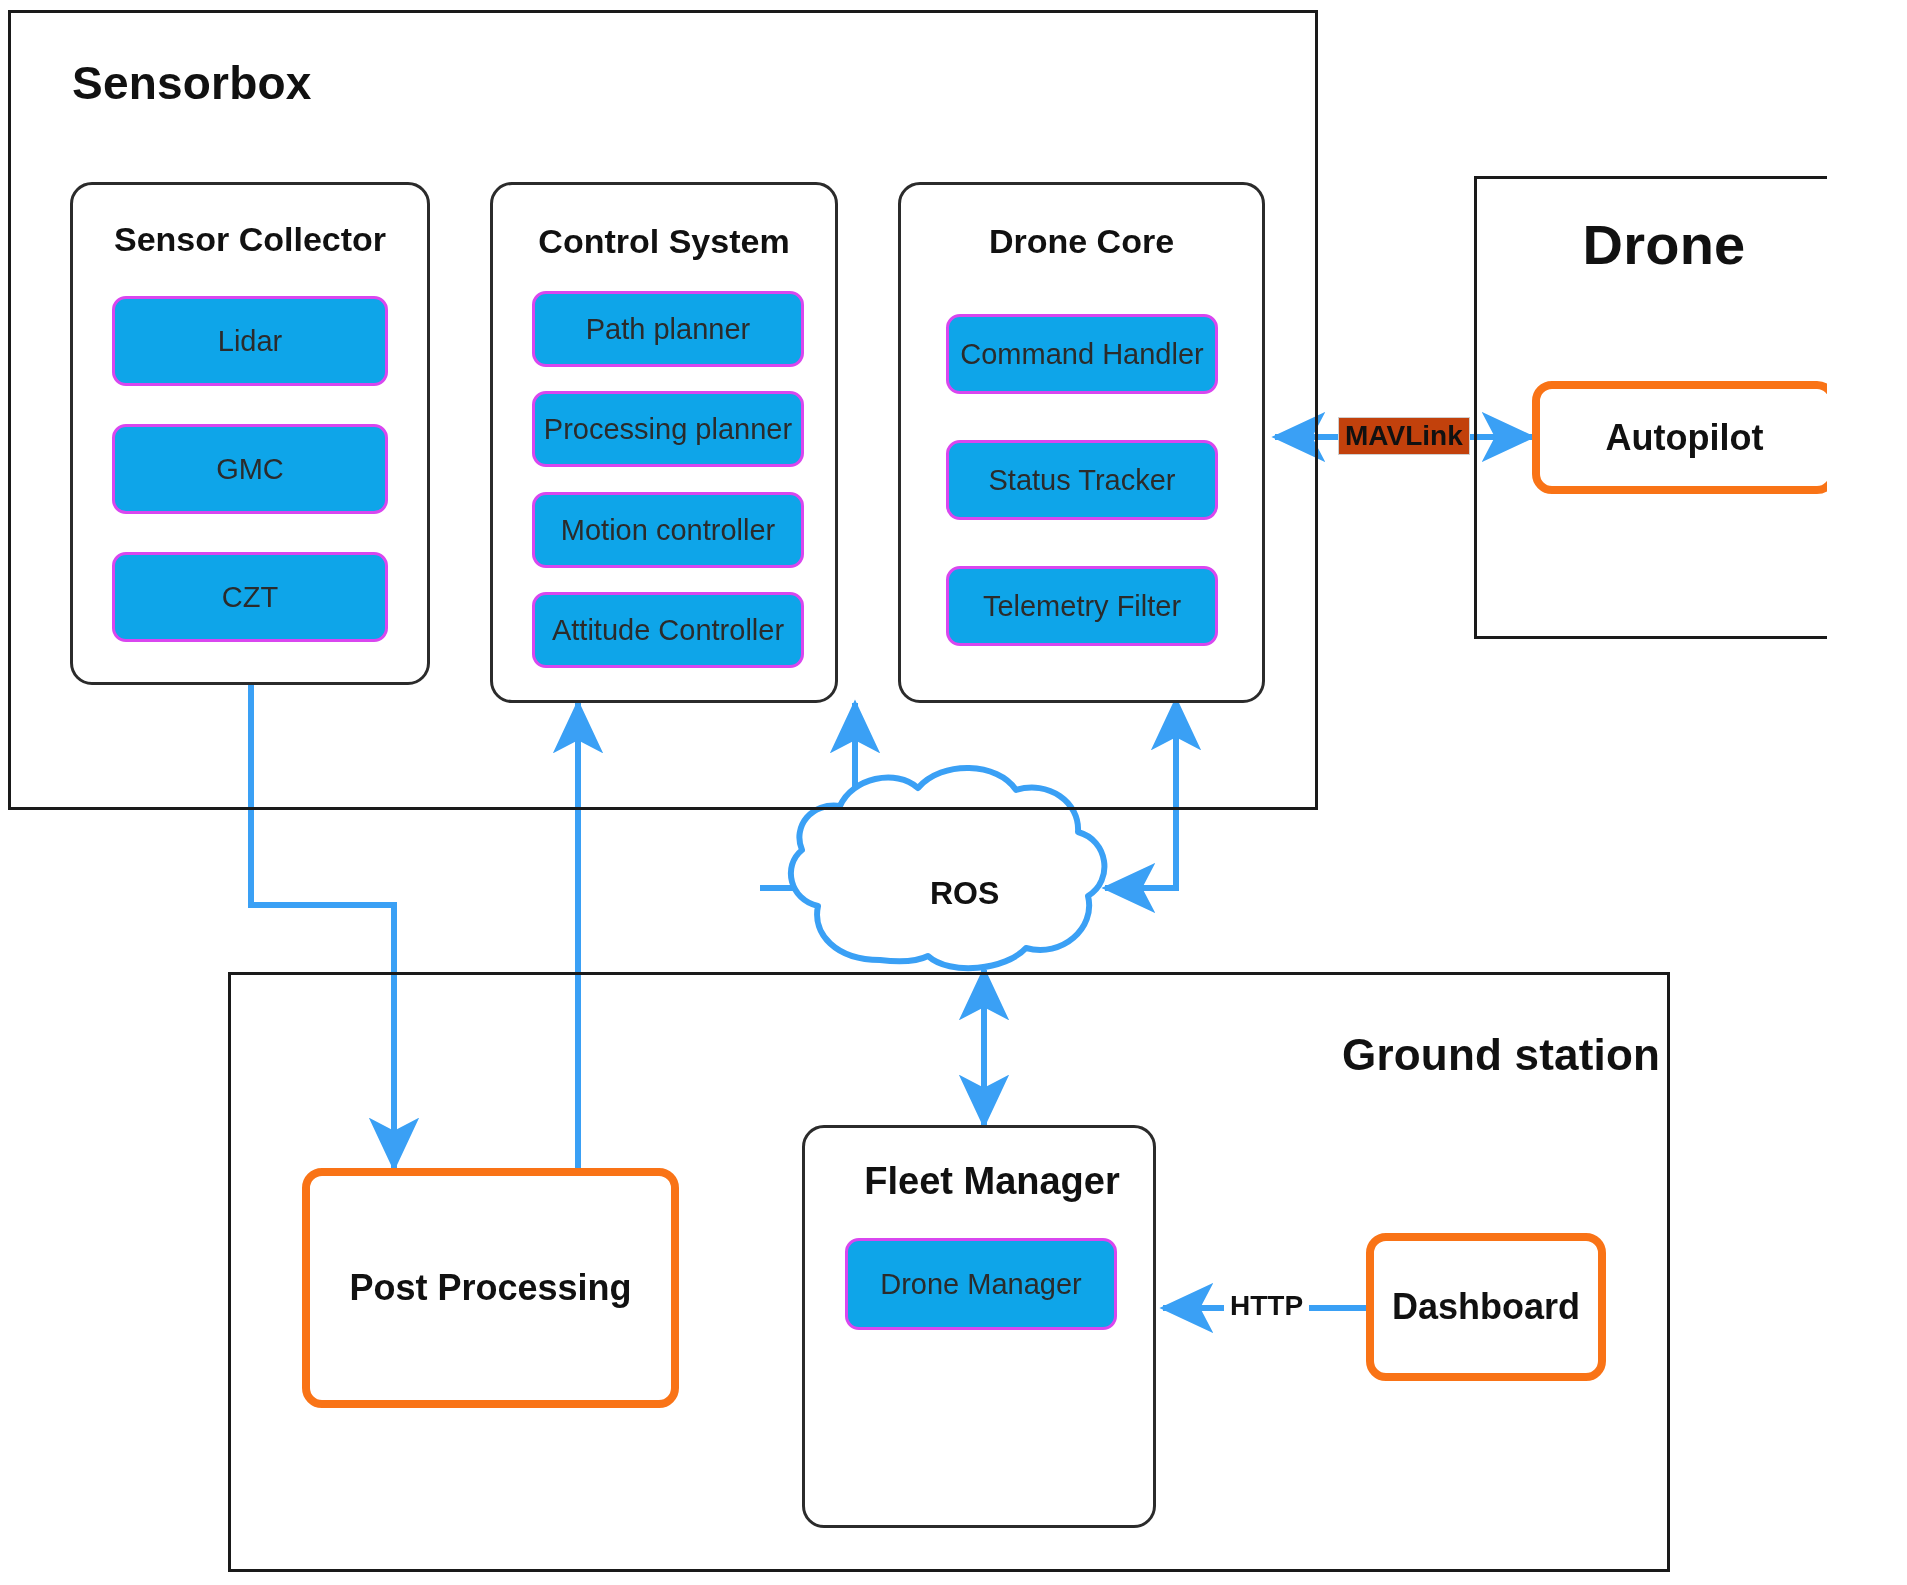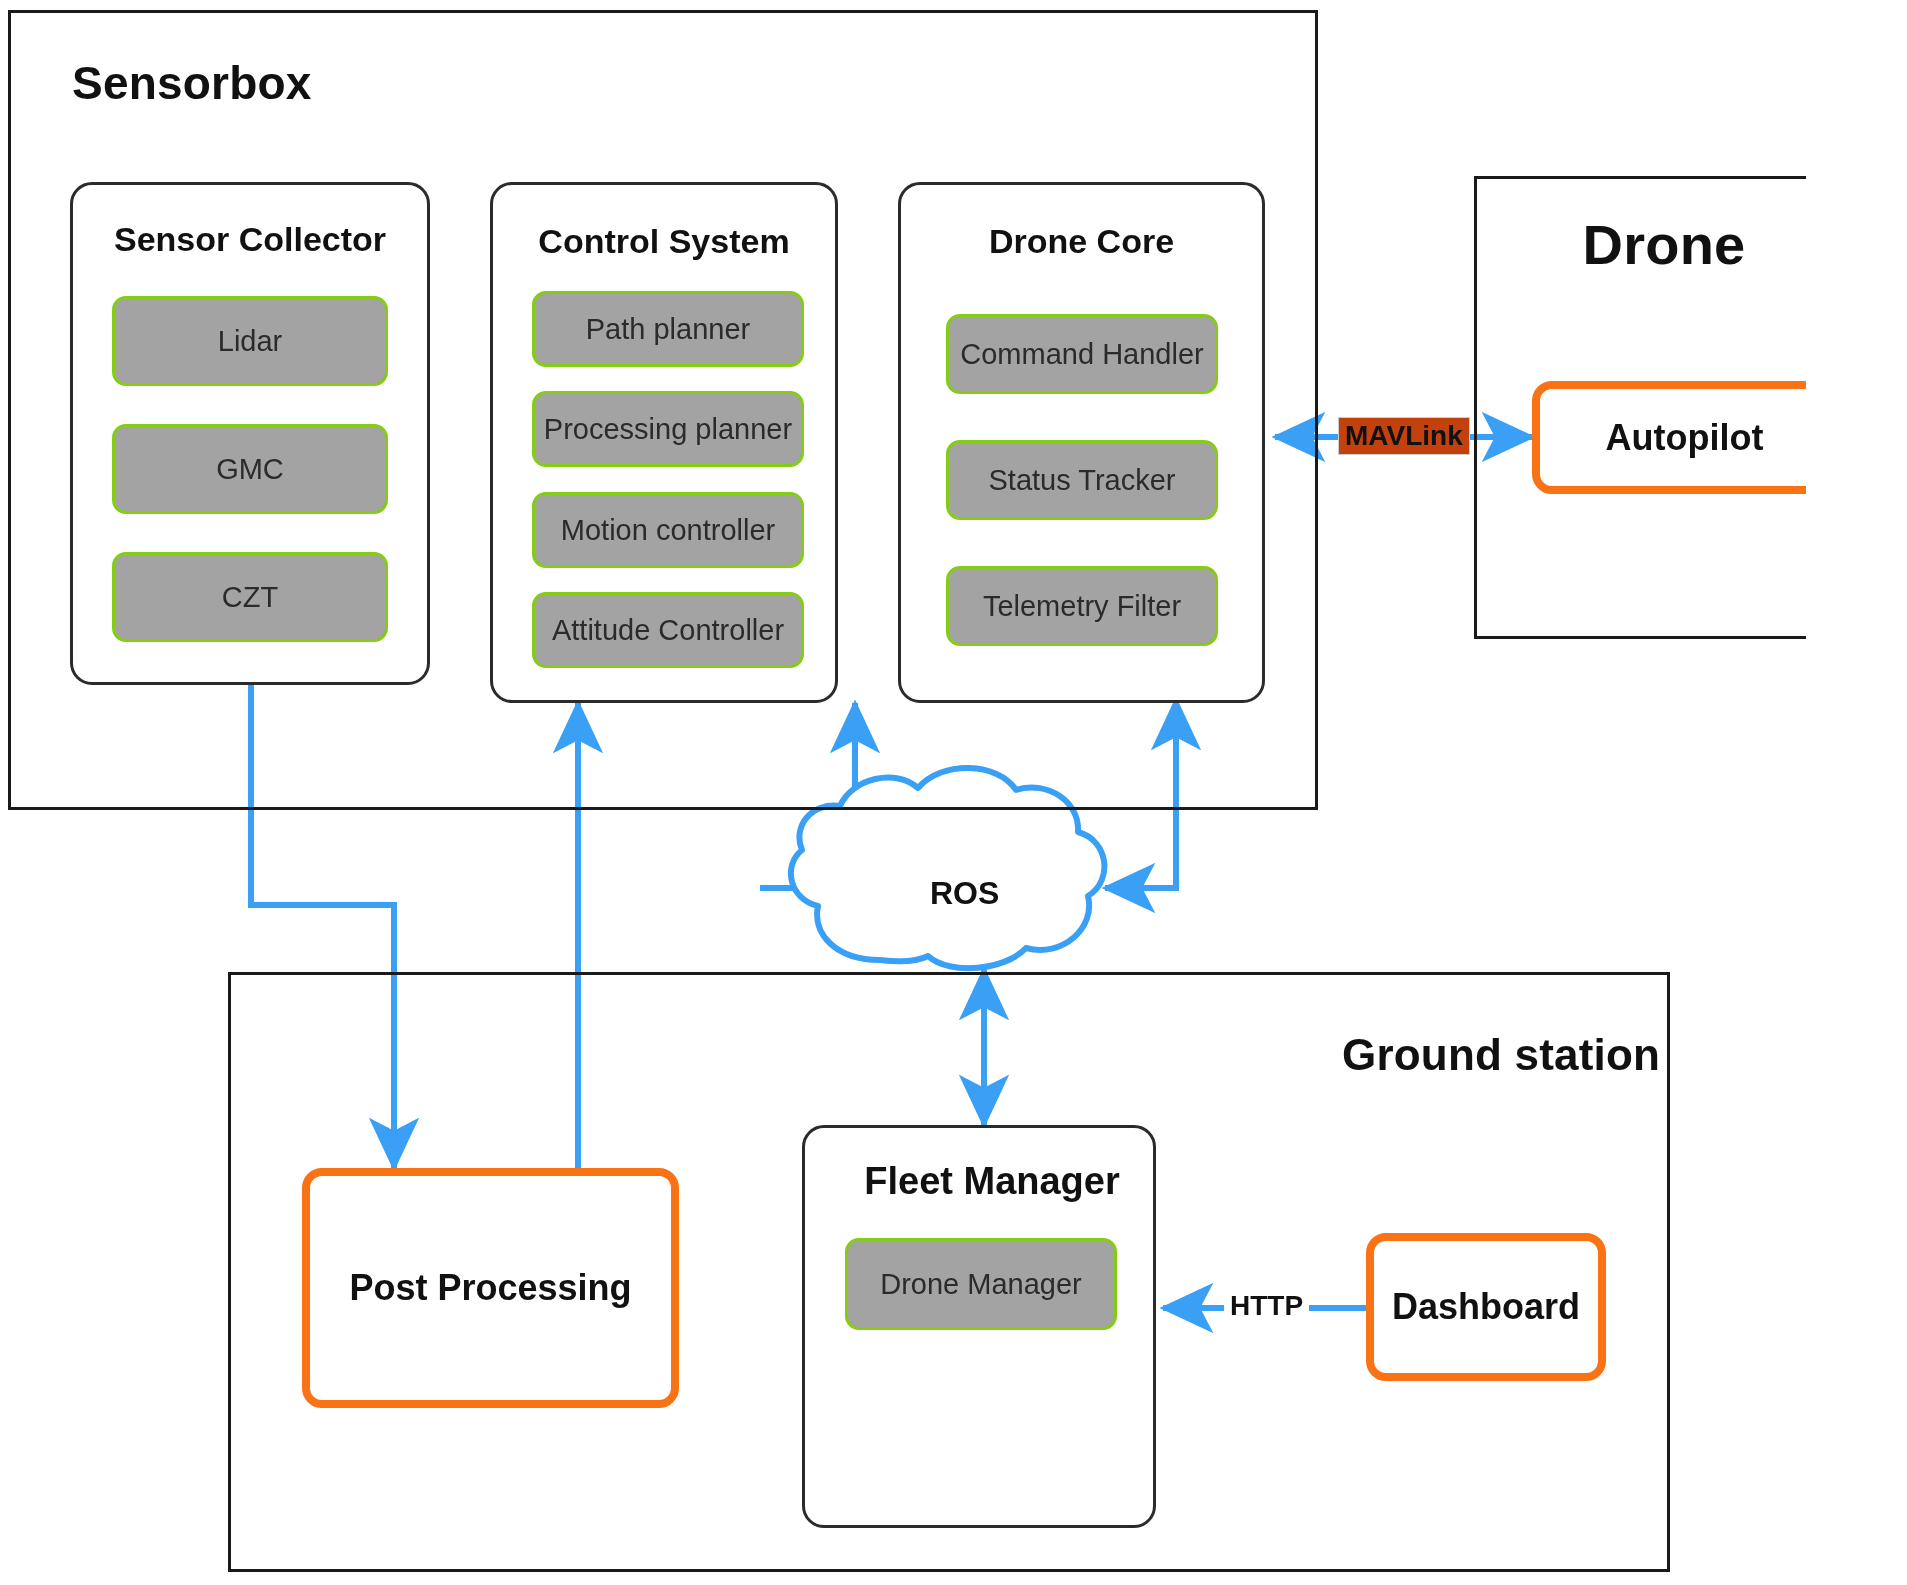--- a/index.html
+++ b/index.html
@@ -9,20 +9,21 @@
   }
   body {
     font-family: "Liberation Sans", sans-serif;
   }
   #canvas {
     position: relative;
     width: 1806px;
     height: 1585px;
     background: #ffffff;
     overflow: hidden;
+    padding-left: 21px;
   }
 
   
   .container-box {
     position: absolute;
     border: 3px solid #1a1a1a;
     background: transparent;
     box-sizing: border-box;
   }
   .container-title {
@@ -47,23 +48,23 @@
     text-align: center;
     font-weight: bold;
     font-size: 34px;
     color: #111111;
     white-space: nowrap;
   }
 
   
   .leaf-box {
     position: absolute;
-    border: 3px solid #84cc16;
+    border: 3px solid #d946ef;
     border-radius: 14px;
-    background: #a3a3a3;
+    background: #0ea5e9;
     box-sizing: border-box;
     display: flex;
     align-items: center;
     justify-content: center;
     font-size: 29px;
     color: #2b2b2b;
     white-space: nowrap;
   }
 
   

